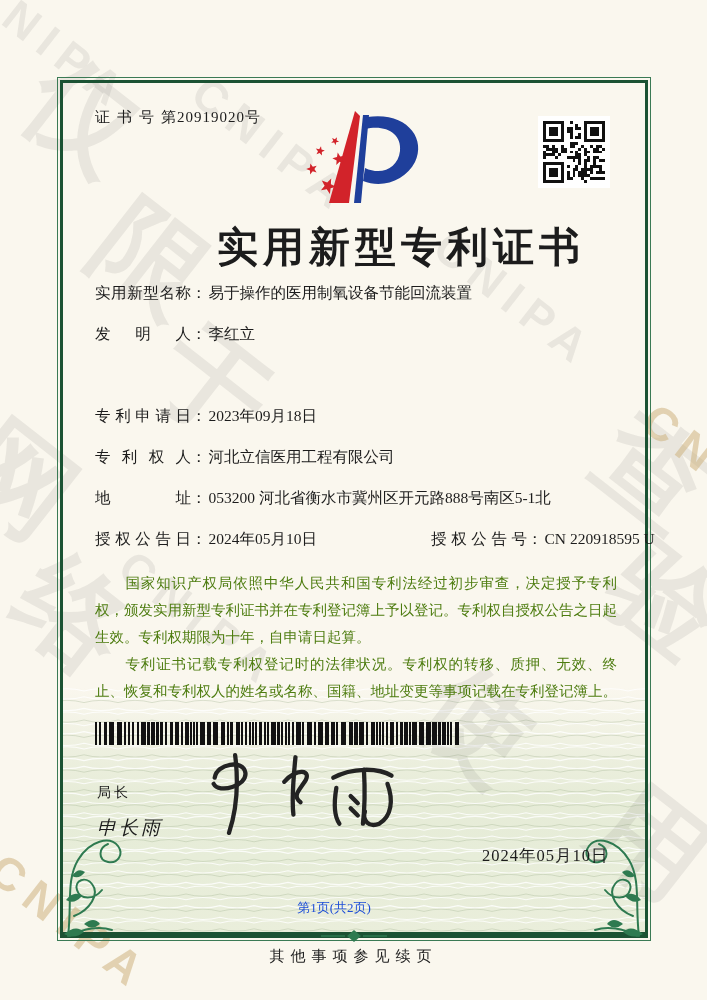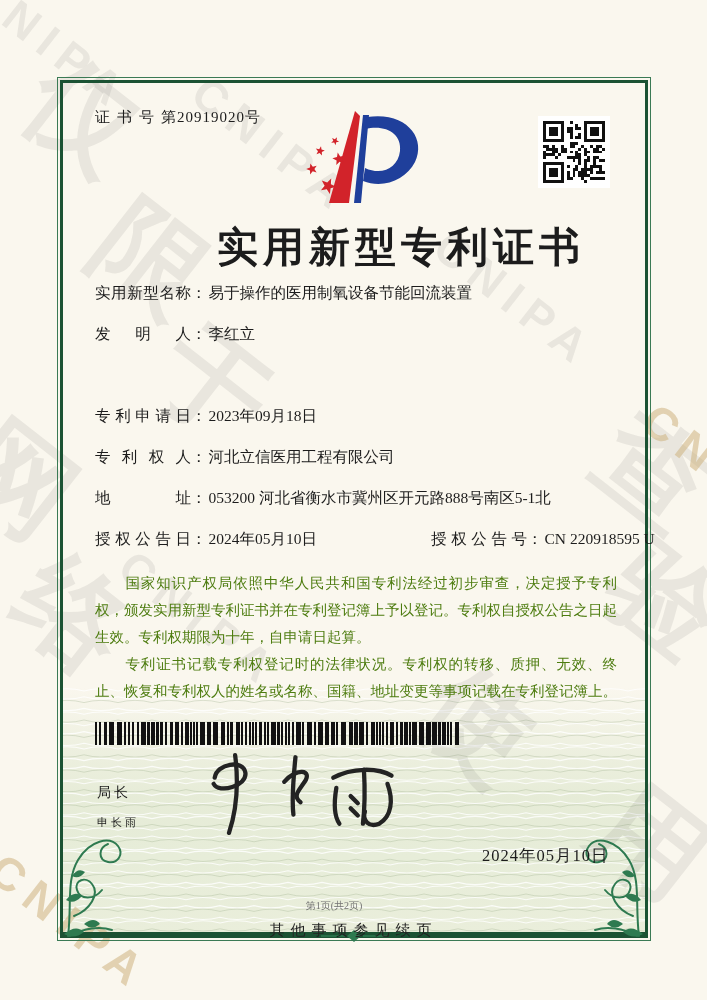--- a/index.html
+++ b/index.html
@@ -67,25 +67,25 @@
   .flabel{display:inline-block;width:96px;text-align:justify;text-align-last:justify;vertical-align:top;}
   .fcolon{display:inline-block;margin-right:2px;}
   .grant-no-group{position:absolute;left:336px;top:0;white-space:nowrap;}
   .paras{
     position:absolute;z-index:6;left:95px;top:570px;width:522px;
     font-size:14.5px;line-height:27px;text-align:justify;color:#4d7c0f;
   }
   .paras p{margin:0;text-indent:2.1em;}
   .barcode-wrap{position:absolute;z-index:6;left:95px;top:722px;line-height:0;}
   .director-label{position:absolute;z-index:6;left:97px;top:784px;font-size:14px;letter-spacing:3px;}
-  .director-name{position:absolute;z-index:6;left:97px;top:815px;font-size:11px;letter-spacing:3px;}
+  .director-name{position:absolute;z-index:6;left:97px;top:815px;font-size:19px;letter-spacing:3px;font-style:italic;}
   .signature{position:absolute;z-index:6;left:190px;top:745px;}
   .issue-date{position:absolute;z-index:6;left:482px;top:845px;font-size:16.5px;letter-spacing:1px;}
-  .page-number{position:absolute;z-index:6;left:57px;top:899px;width:554px;text-align:center;font-size:10px;color:#737373;}
-  .footer-note{position:absolute;z-index:6;left:0;top:921px;width:707px;text-align:center;font-size:15px;letter-spacing:6px;color:#222;}
+  .page-number{position:absolute;z-index:6;left:57px;top:899px;width:554px;text-align:center;font-size:13px;color:#1d4ed8;}
+  .footer-note{position:absolute;z-index:6;left:0;top:947px;width:707px;text-align:center;font-size:15px;letter-spacing:6px;color:#222;}
 </style>
 </head>
 <body>
 
 <div class="page">
 
   <span class="wm-char" id="wmc0">仅</span>
   <span class="wm-char" id="wmc1">限</span>
   <span class="wm-char" id="wmc2">于</span>
   <span class="wm-char" id="wmc3">网</span>

